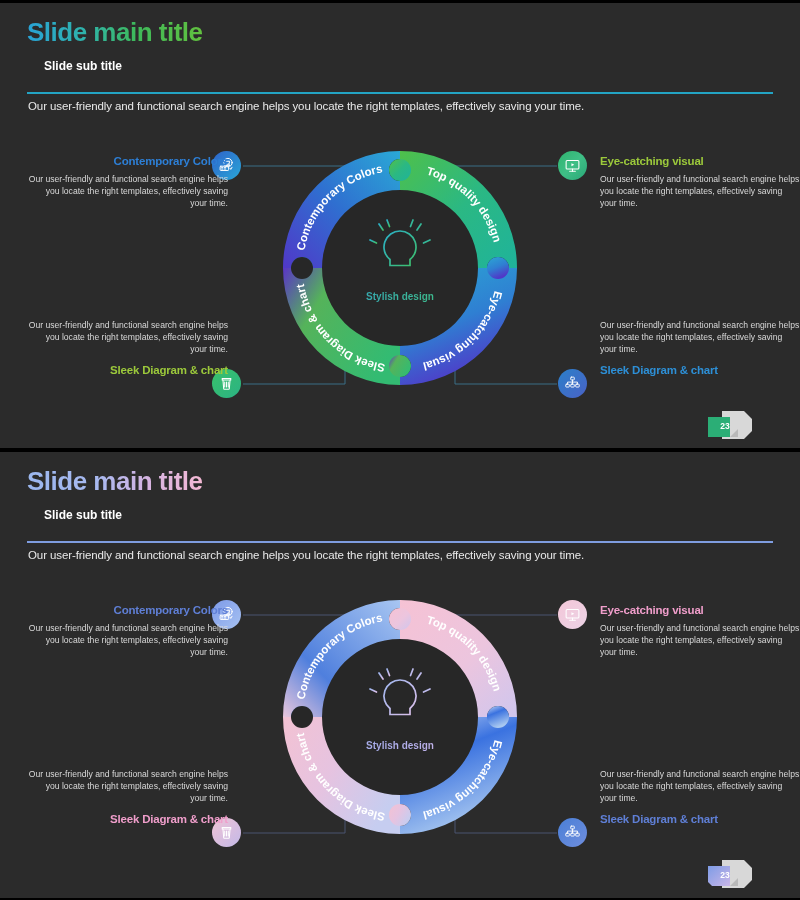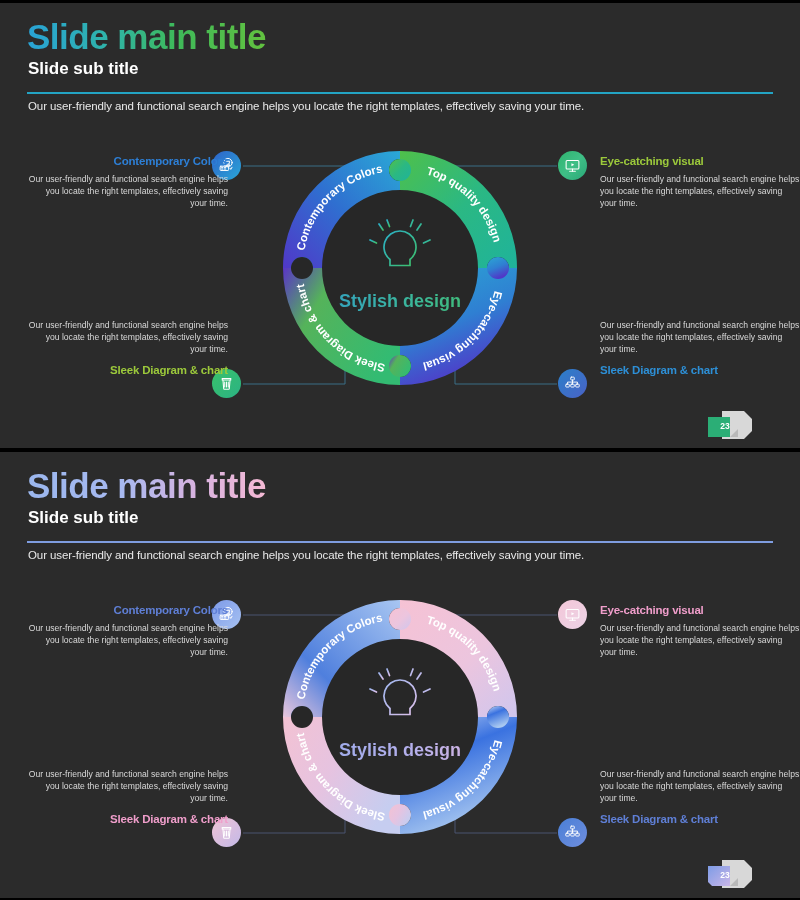--- a/index.html
+++ b/index.html
@@ -16,31 +16,31 @@
     background: #2b2b2b;
     border-top: 2px solid #000;
     border-bottom: 2px solid #000;
     overflow: hidden;
   }
   .slide:first-child { border-top: 3px solid #000; }
 
   
   .main-title {
     position: absolute; left: 27px; top: 14px;
-    font-size: 35px; font-weight: bold; letter-spacing: -0.5px;
+    font-size: 26px; font-weight: bold; letter-spacing: -0.5px;
     -webkit-background-clip: text; background-clip: text;
     -webkit-text-fill-color: transparent; color: transparent;
     white-space: nowrap;
   }
   .s1 .main-title { background-image: linear-gradient(90deg,#29a3d6 0%,#2fb4a8 35%,#3eb95a 62%,#62c13f 100%); }
   .s2 .main-title { background-image: linear-gradient(90deg,#9bb7ee 0%,#a8b9f0 40%,#d7b3e0 70%,#f4b9d4 100%); }
 
   .sub-title {
-    position: absolute; left: 28px; top: 56px;
-    font-size: 17px; font-weight: bold; color: #ffffff;
+    position: absolute; left: 44px; top: 56px;
+    font-size: 12px; font-weight: bold; color: #ffffff;
   }
   .rule {
     position: absolute; left: 27px; right: 27px; top: 89px;
     height: 1.5px;
   }
   .s1 .rule { background: #23a4c4; }
   .s2 .rule { background: #7f9de0; }
   .lead {
     position: absolute; left: 28px; top: 97px;
     font-size: 11.5px; color: #e8e8e8; letter-spacing: -0.1px;
@@ -92,21 +92,21 @@
   .pos-cart { left: 212px; top: 148px; }
   .pos-mon  { left: 558px; top: 148px; }
   .pos-cup  { left: 212px; top: 366px; }
   .pos-org  { left: 558px; top: 366px; }
 
   
   .wheel { position: absolute; left: 275px; top: 140px; width: 250px; height: 250px; }
   .wheel svg { width: 250px; height: 250px; display: block; }
   .center-label {
     position: absolute; left: 0; right: 0; top: 148px;
-    text-align: center; font-size: 18px; font-weight: bold;
+    text-align: center; font-size: 10px; font-weight: bold;
     -webkit-background-clip: text; background-clip: text;
     -webkit-text-fill-color: transparent; color: transparent;
   }
   .s1 .center-label { background-image: linear-gradient(90deg,#2f93d8 0%,#3bb79a 55%,#46bf55 100%); }
   .s2 .center-label { background-image: linear-gradient(90deg,#8fa8ea 0%,#b5b0ec 55%,#e9b6d8 100%); }
 
   
   .conns { position: absolute; left: 0; top: 0; width: 800px; height: 450px; pointer-events: none; }
 
   

